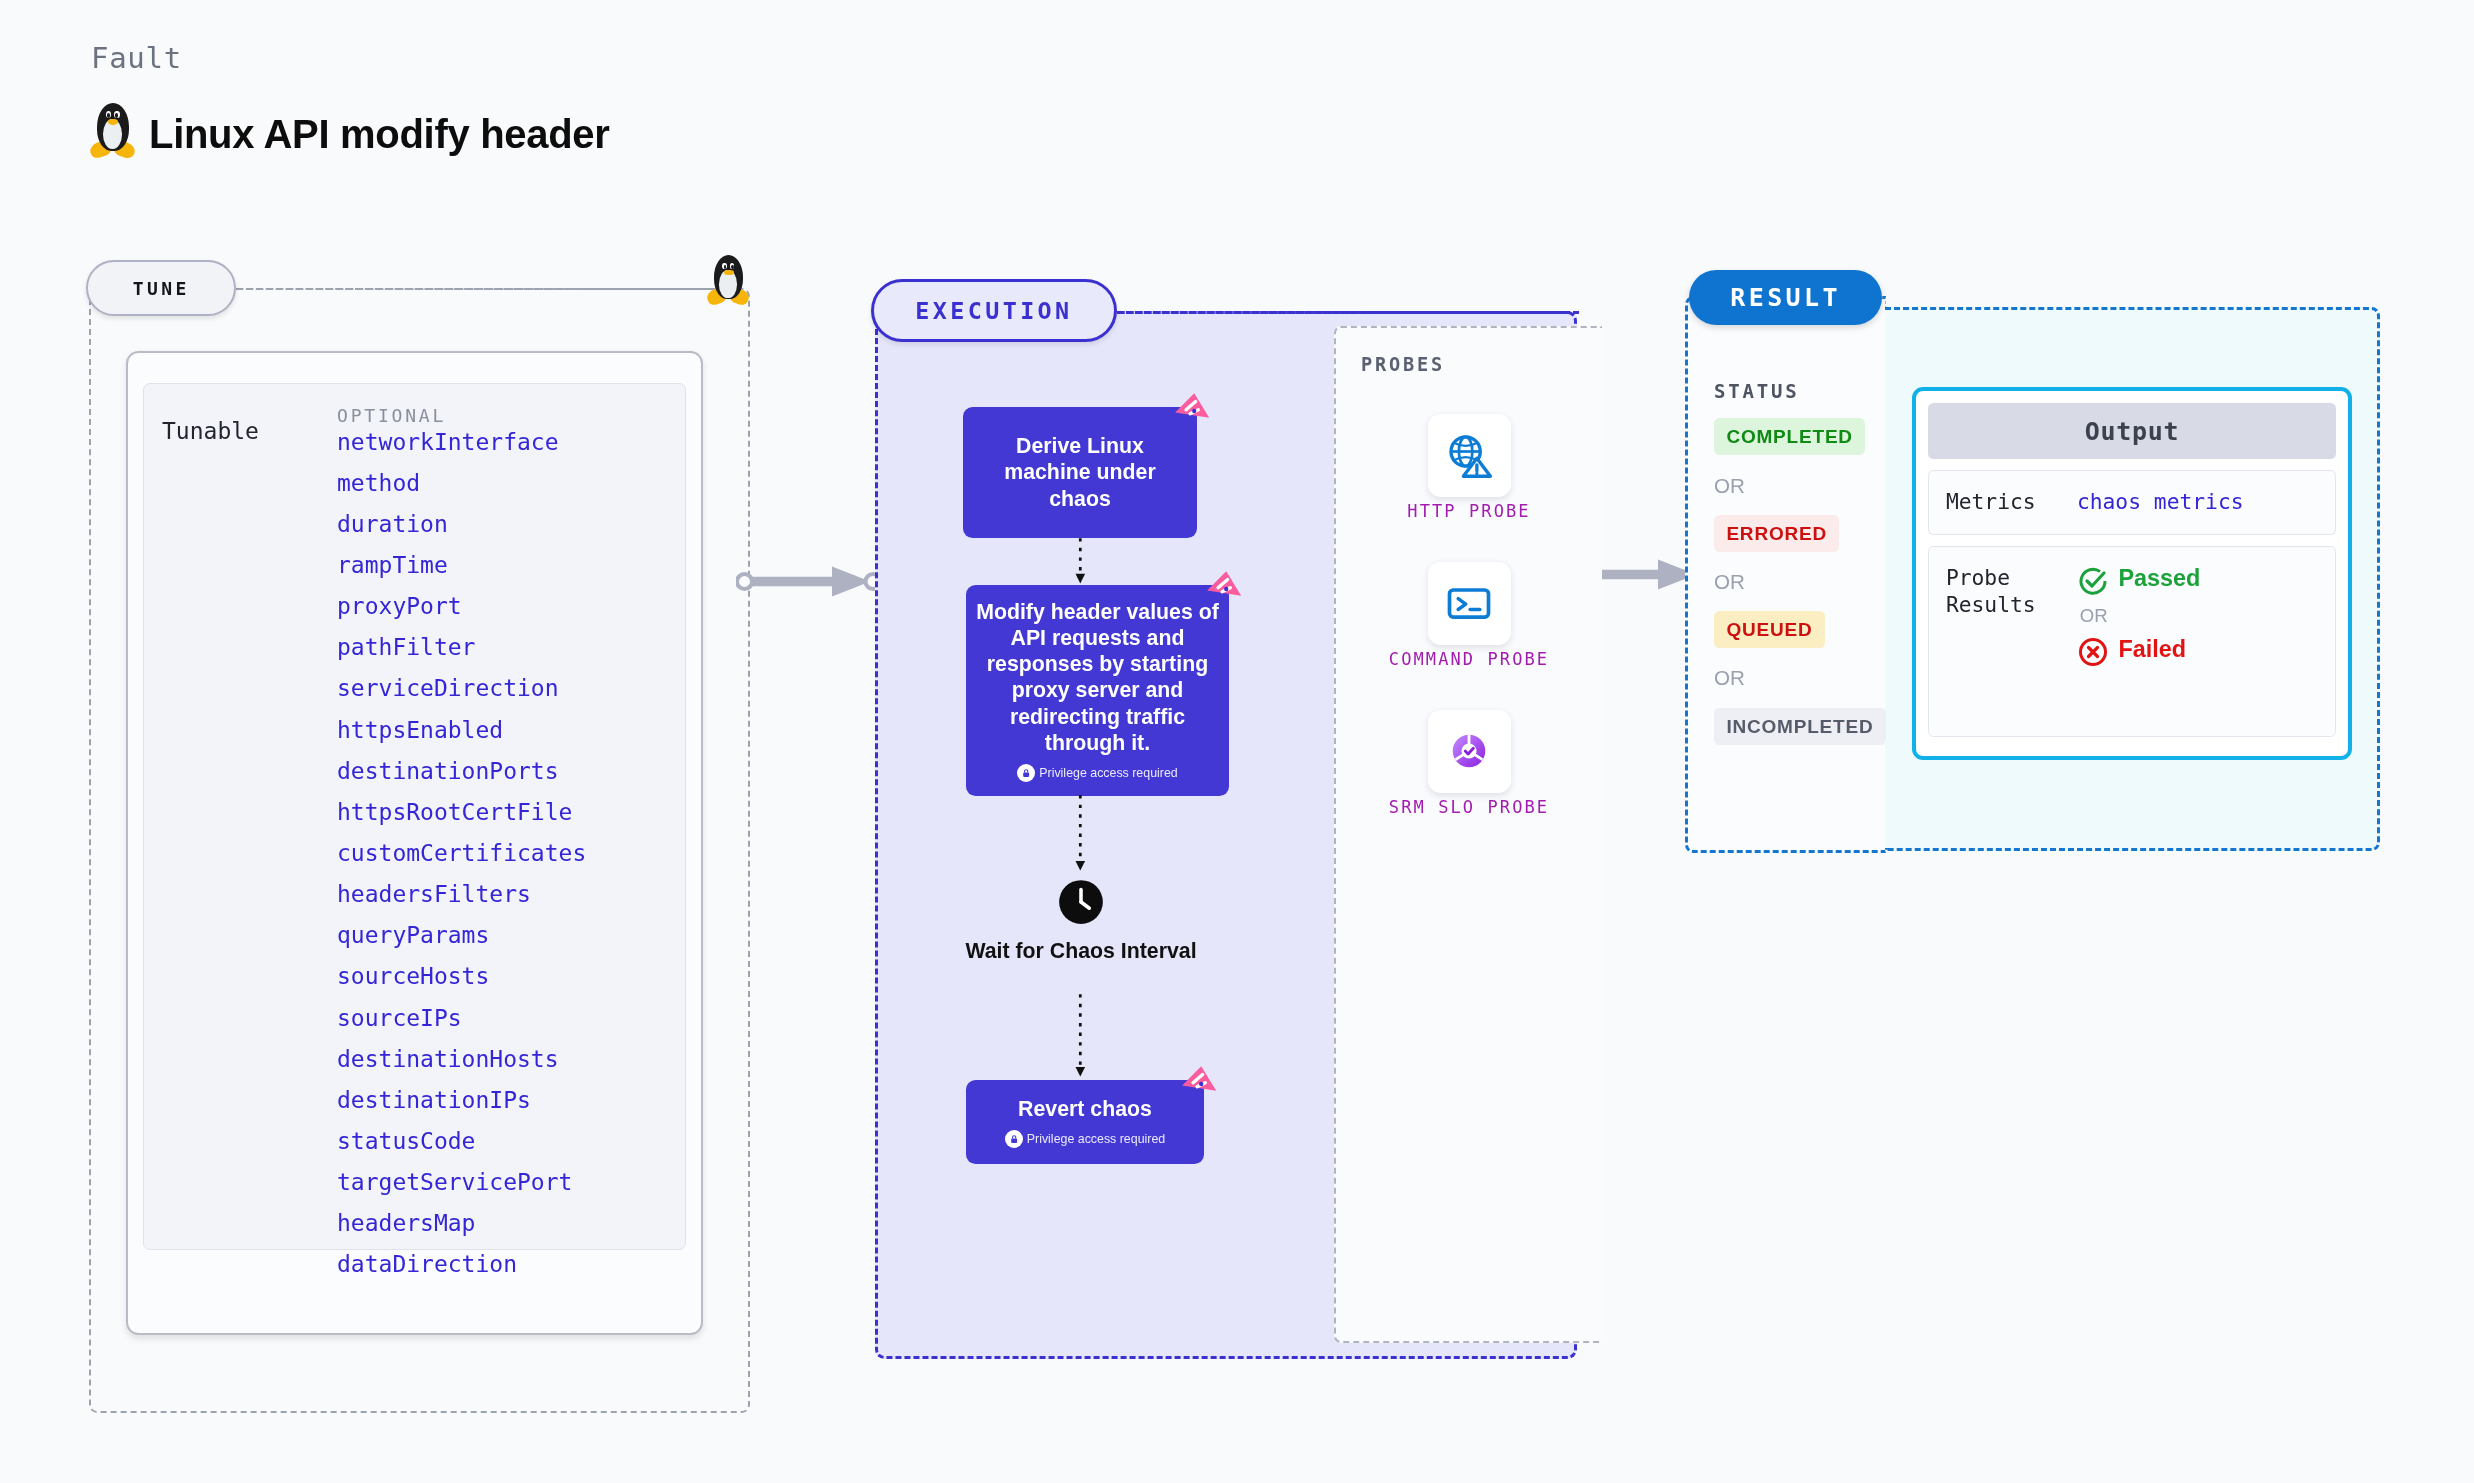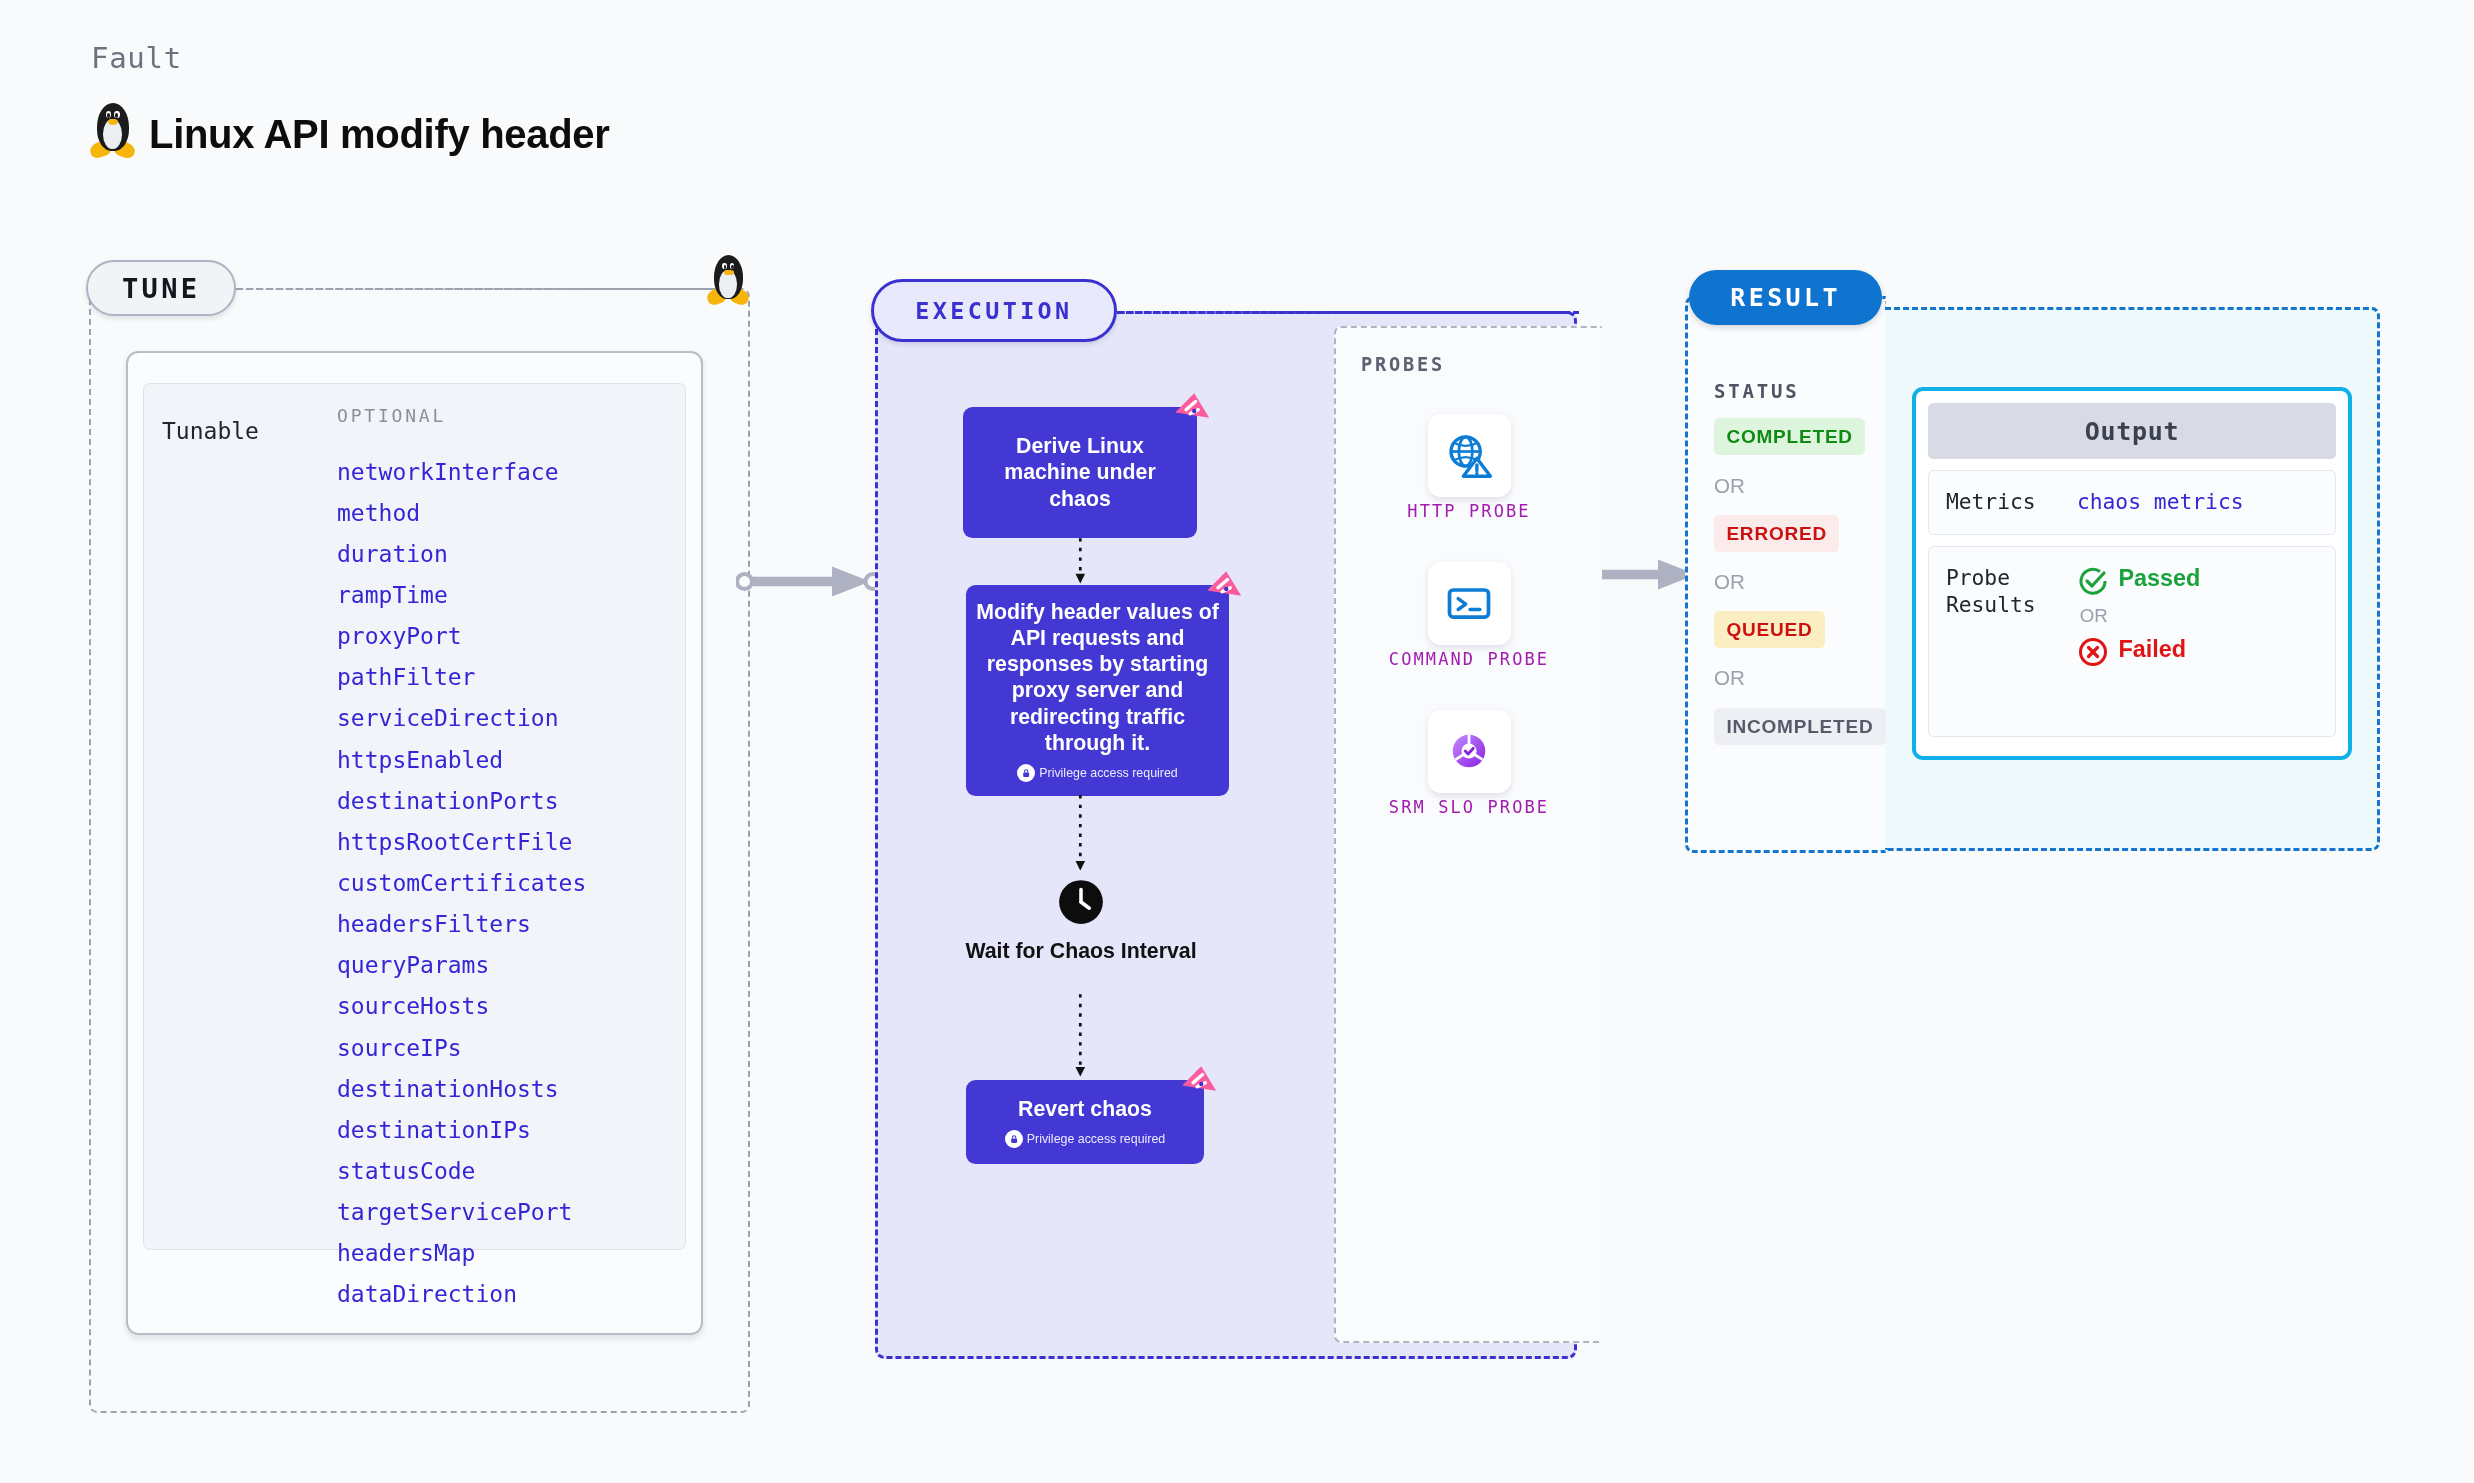--- a/index.html
+++ b/index.html
@@ -34,21 +34,21 @@
     position: absolute; inset: 0;
     border: 2.8px dashed #9ca3af; border-radius: 8.3px; background: transparent;
   }
   .sect-badge {
     position: absolute; display: flex; align-items: center; justify-content: center;
     border-radius: 688px; font-family: "DejaVu Sans Mono", monospace;
     font-weight: 700; letter-spacing: 3.4px; white-space: nowrap; z-index: 5;
   }
   #tune-badge {
     left: -2.8px; top: -28px; width: 150px; height: 56px;
-    background: #f2f3f7; border: 2.8px solid #aeb2c4; color: #14161d; font-size: 27px;
+    background: #f2f3f7; border: 2.8px solid #aeb2c4; color: #14161d; font-size: 18px;
     box-shadow: 0 2.8px 4.8px rgba(0,0,0,0.10);
   }
   #tune-dash-line {
     position: absolute; left: 147px; top: 0px; width: 482px; height: 0;
     border-top: 2.8px dashed #9ca3af;
   }
   #penguin-marker { position: absolute; left: 709px; top: 255px; }
 
   #inputs-card {
     position: absolute; left: 37px; top: 63px; width: 577px; height: 984px;
@@ -67,21 +67,21 @@
     border: 1.4px solid #dfe2ea; border-radius: 6.9px;
     display: flex; padding: 20.6px 18px 0 18px;
   }
   #tunable-label {
     font-family: "DejaVu Sans Mono", monospace; font-size: 23px;
     color: #22252e; width: 175px; flex: none; padding-top: 13.8px;
   }
   #tunable-list { flex: 1; }
   #optional-label {
     font-family: "DejaVu Sans Mono", monospace; font-size: 18px;
-    color: #8a8f9c; letter-spacing: 2.8px; margin-bottom: 34px;
+    color: #8a8f9c; letter-spacing: 2.8px; margin-bottom: 4px;
   }
   .param {
     font-family: "DejaVu Sans Mono", monospace; font-size: 23px;
     color: #3425d6; margin-bottom: 17px; line-height: 1.05; cursor: pointer;
   }
 
   
   .connector { position: absolute; }
 
   

